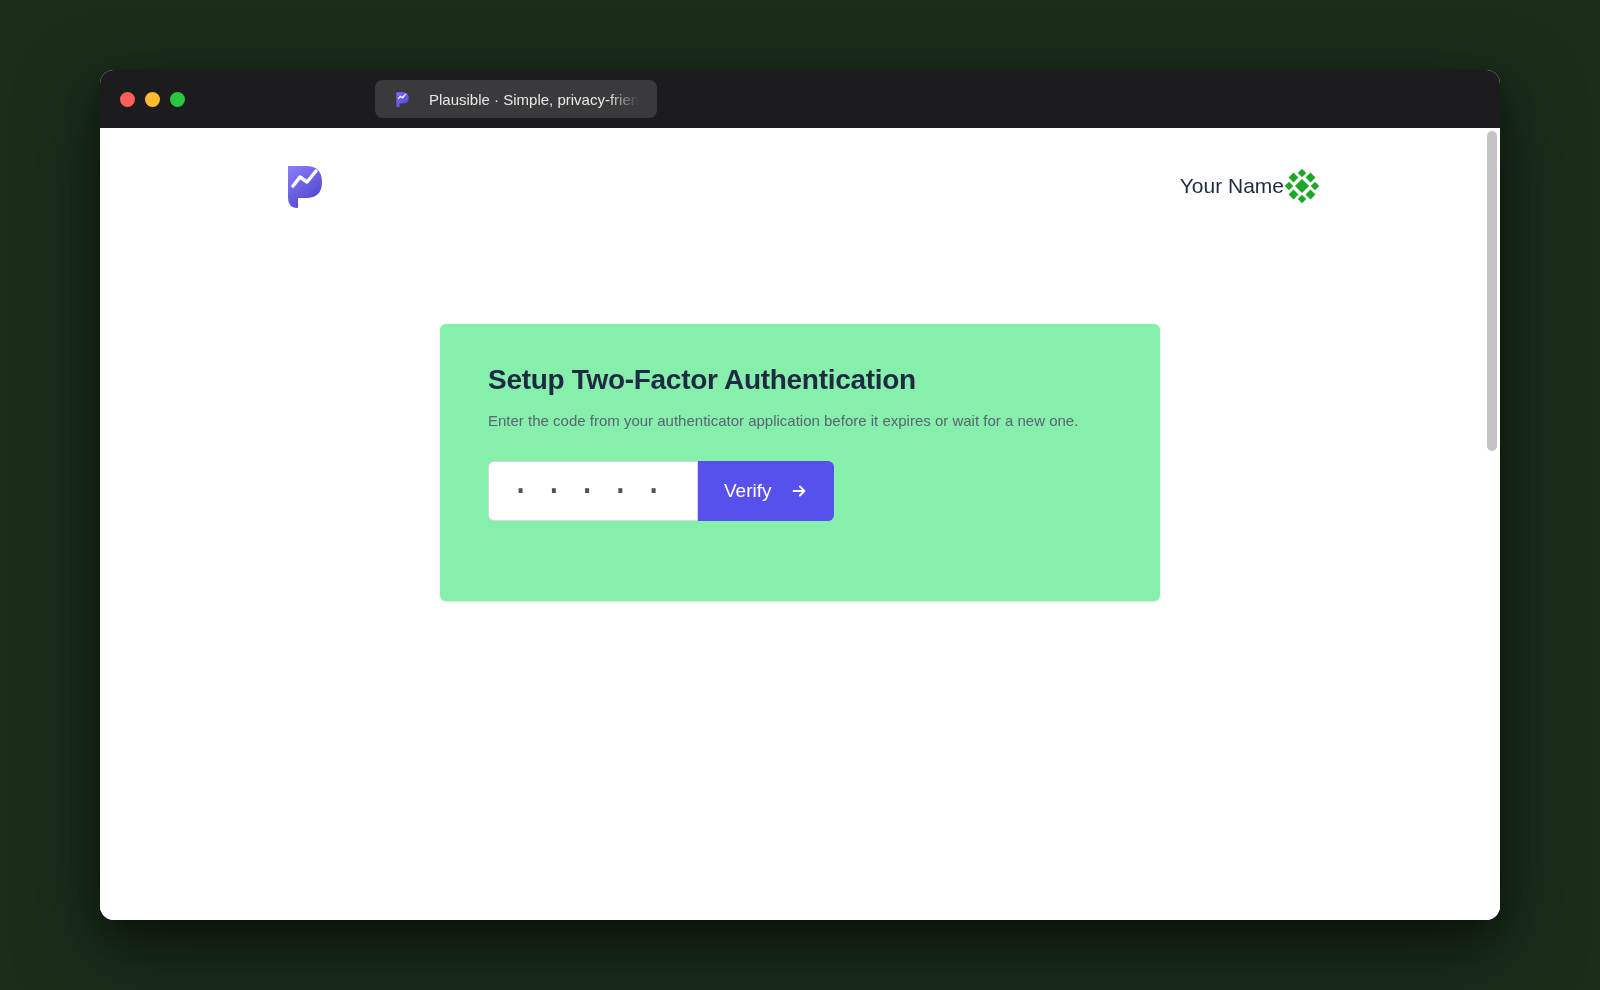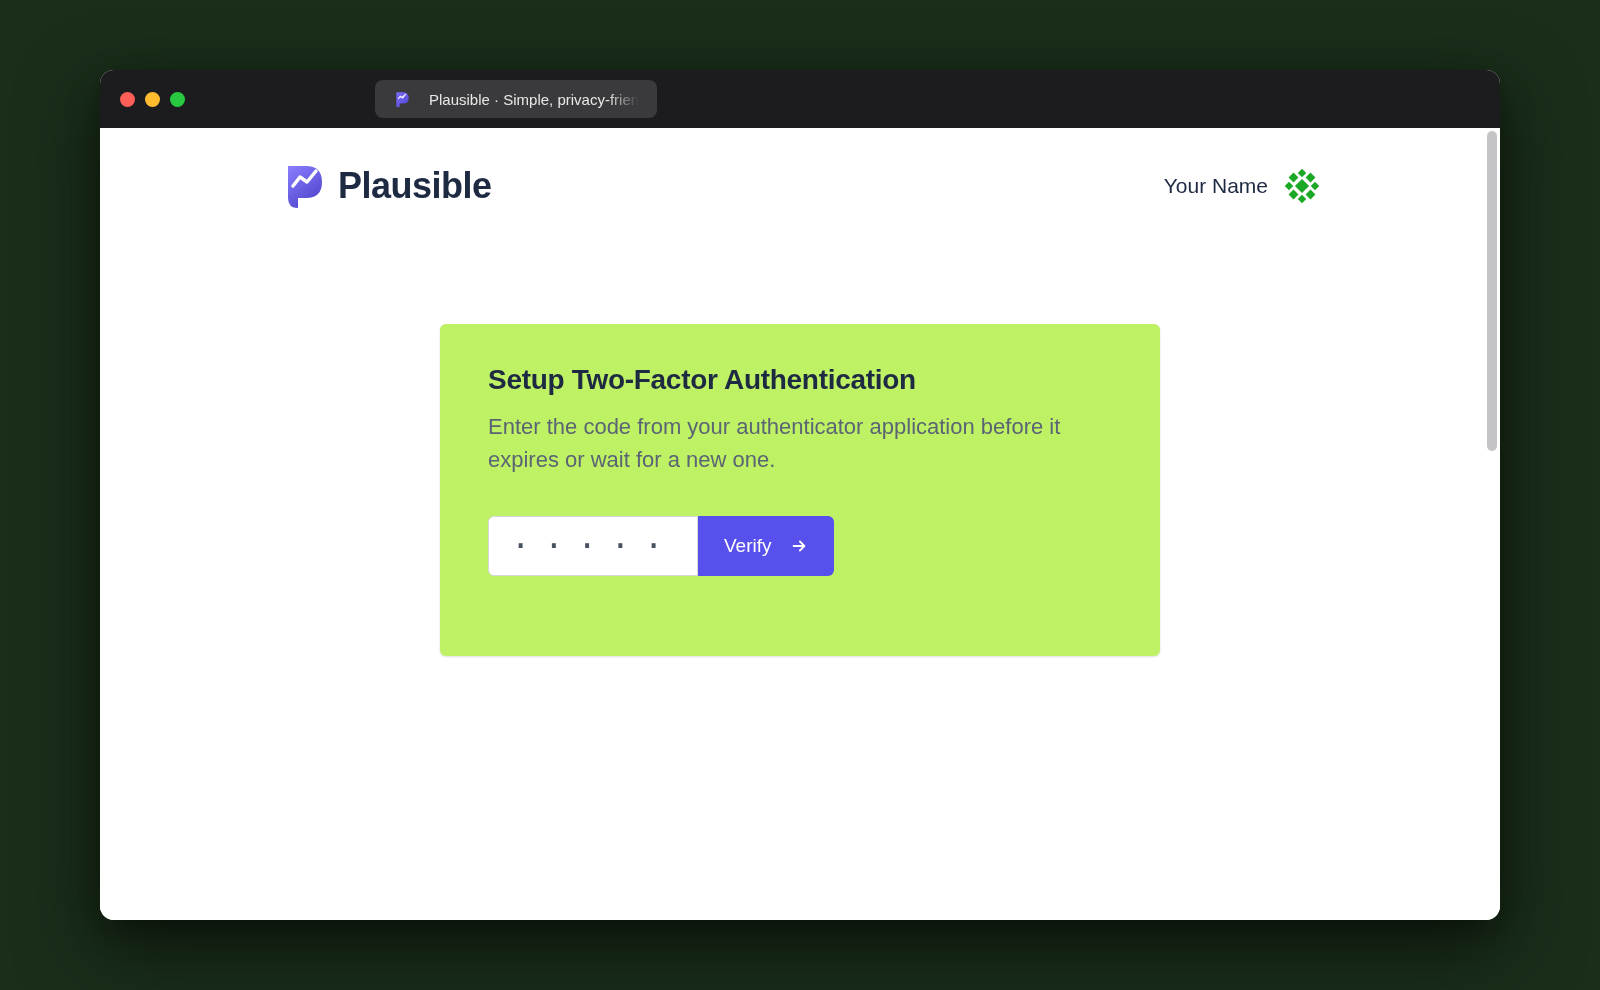--- a/index.html
+++ b/index.html
@@ -116,56 +116,55 @@
     .logo-text {
       font-size: 36px;
       font-weight: 800;
       color: #1e2942;
       letter-spacing: -0.5px;
     }
     
     .user-area {
       display: flex;
       align-items: center;
-      gap: 16px;
     }
     
     .user-name {
       font-size: 21px;
       color: #1e2942;
       font-weight: 400;
     }
     
     .avatar {
       width: 36px;
       height: 36px;
     }
     
     .main-card {
       max-width: 720px;
       margin: 80px auto 0;
-      background: #bef264;
+      background: #86efac;
       border-radius: 6px;
       box-shadow: 0 1px 3px rgba(0,0,0,0.08), 0 1px 2px rgba(0,0,0,0.06);
       padding: 40px 48px 44px;
     }
     
     .card-title {
       font-size: 28px;
       font-weight: 800;
       color: #1e2942;
       margin-bottom: 14px;
       letter-spacing: -0.3px;
     }
     
     .card-subtitle {
-      font-size: 22px;
+      font-size: 15px;
       color: #5b6474;
       line-height: 1.5;
-      margin-bottom: 40px;
+      margin-bottom: 28px;
     }
     
     .form-row {
       display: flex;
       margin-bottom: 36px;
     }
     
     .code-input {
       width: 210px;
       height: 60px;
@@ -250,21 +249,20 @@
         <svg class="logo-icon" viewBox="0 0 48 48">
           <defs>
             <linearGradient id="logograd" x1="0%" y1="0%" x2="60%" y2="100%">
               <stop offset="0%" stop-color="#8b7fff"></stop>
               <stop offset="100%" stop-color="#5145cd"></stop>
             </linearGradient>
           </defs>
           <path fill="url(#logograd)" d="M8 4 L26 4 Q42 4 42 20 Q42 36 26 36 L18 36 L18 46 Q8 46 8 36 Z"></path>
           <path stroke="#fff" stroke-width="3.5" fill="none" stroke-linecap="round" stroke-linejoin="round" d="M13 24 L20 15 L27 20 L36 9"></path>
         </svg>
-        <span class="logo-text">Plausible</span>
       </div>
       <div class="user-area">
         <span class="user-name">Your Name</span>
         <svg class="avatar" viewBox="0 0 36 36">
           <circle cx="18" cy="18" r="18" fill="#fff"></circle>
           <g fill="#1ba824">
             <rect x="15" y="2" width="6" height="6" transform="rotate(45 18 5)"></rect>
             <rect x="15" y="28" width="6" height="6" transform="rotate(45 18 31)"></rect>
             <rect x="2" y="15" width="6" height="6" transform="rotate(45 5 18)"></rect>
             <rect x="28" y="15" width="6" height="6" transform="rotate(45 31 18)"></rect>

